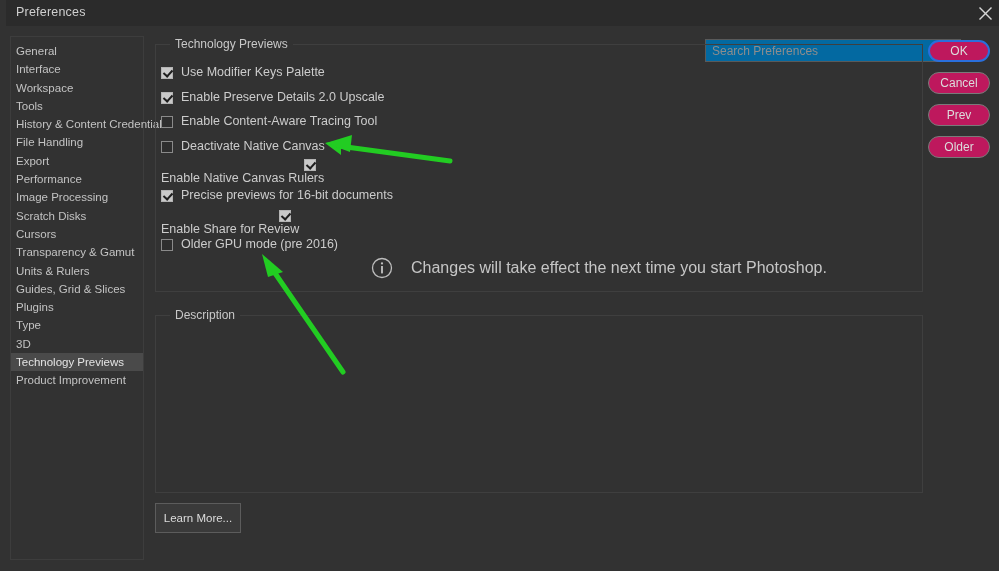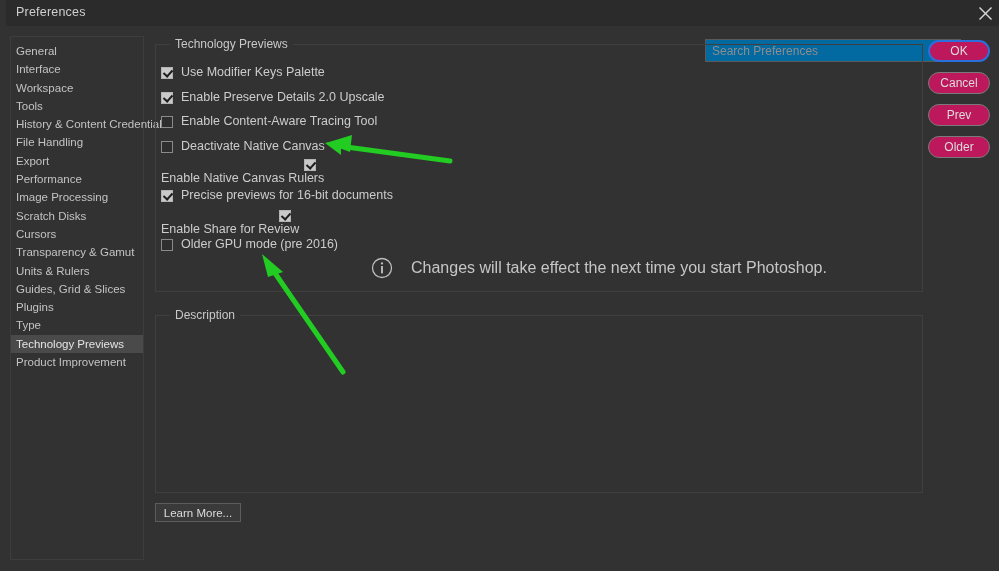--- a/index.html
+++ b/index.html
@@ -194,21 +194,21 @@
   }
   #btn-ok     { top: 40px; }
   #btn-cancel { top: 72px; }
   #btn-prev   { top: 104px; }
   #btn-next   { top: 136px; }
 
   
   #btn-learn {
     position: absolute;
     left: 155px; top: 503px;
-    width: 86px; height: 19px;
+    width: 86px; height: 30px;
     background: #3a3a3a;
     border: 1px solid #5c5c5c;
     box-sizing: border-box;
     color: #dcdcdc;
     font-size: 11.5px;
     font-family: "Liberation Sans", sans-serif;
     cursor: pointer;
     padding: 0;
   }
 
@@ -250,20 +250,21 @@
       <div class="side-item">Export</div>
       <div class="side-item">Performance</div>
       <div class="side-item">Image Processing</div>
       <div class="side-item">Scratch Disks</div>
       <div class="side-item">Cursors</div>
       <div class="side-item">Transparency &amp; Gamut</div>
       <div class="side-item">Units &amp; Rulers</div>
       <div class="side-item">Guides, Grid &amp; Slices</div>
       <div class="side-item">Plugins</div>
       <div class="side-item">Type</div>
+      <div class="side-item">3D</div>
       <div class="side-item selected">Technology Previews</div>
       <div class="side-item">Product Improvement</div>
     </div>
 
   <div class="group" id="group-tech">
     <div class="group-label">Technology Previews</div>
 
     <div id="cb-list">
         <div class="cb-row" style="top: 16px;">
           <span class="cb on"></span>

